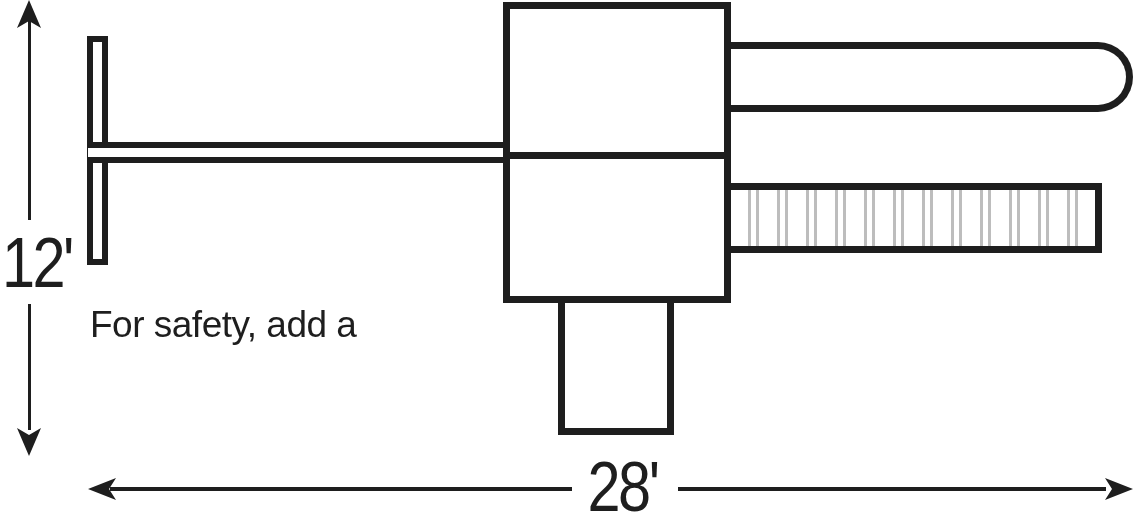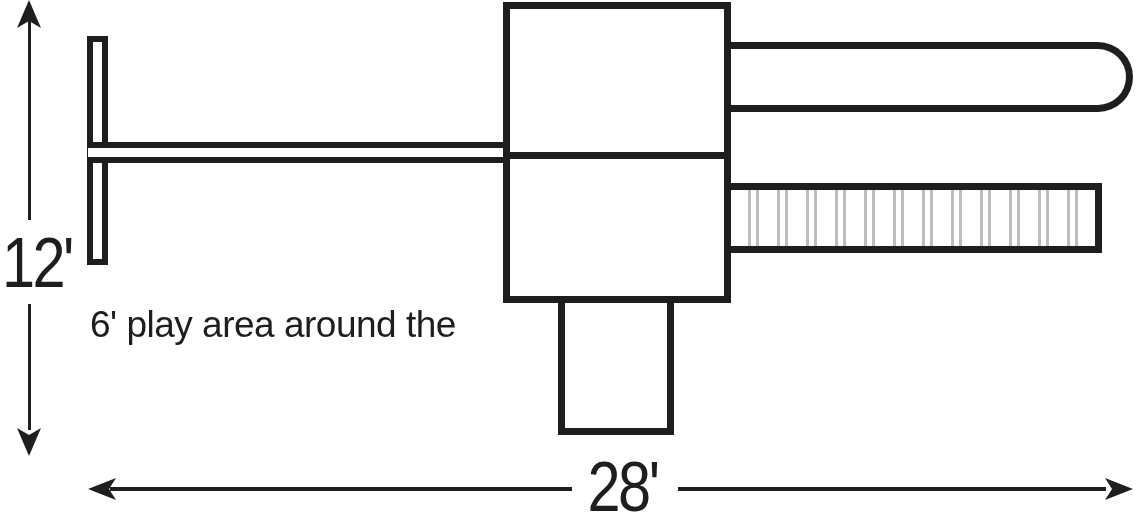--- a/index.html
+++ b/index.html
@@ -108,21 +108,21 @@
       <div class="rung"></div>
       <div class="rung"></div>
       <div class="rung"></div>
       <div class="rung"></div>
       <div class="rung"></div>
       <div class="rung"></div>
       <div class="rung"></div>
     </div>
 
   <div class="abs note">
-    <div>6' play area around the</div>
+    <div>For safety, add a</div>
   </div>
 
   <svg class="abs arrowhead" style="left:88px; top:478px;" width="28" height="22" viewBox="0 0 28 22">
     <polygon points="0,11 28,0 21,11 28,22"></polygon>
   </svg>
   <div class="abs dim-line" style="left:110px; top:487px; width:462px; height:4px;"></div>
   <div class="abs dim-label h" style="left:565px; top:456px; width:115px;">28'</div>
   <div class="abs dim-line" style="left:678px; top:487px; width:428px; height:4px;"></div>
   <svg class="abs arrowhead" style="left:1105px; top:478px;" width="28" height="22" viewBox="0 0 28 22">
     <polygon points="28,11 0,0 7,11 0,22"></polygon>

